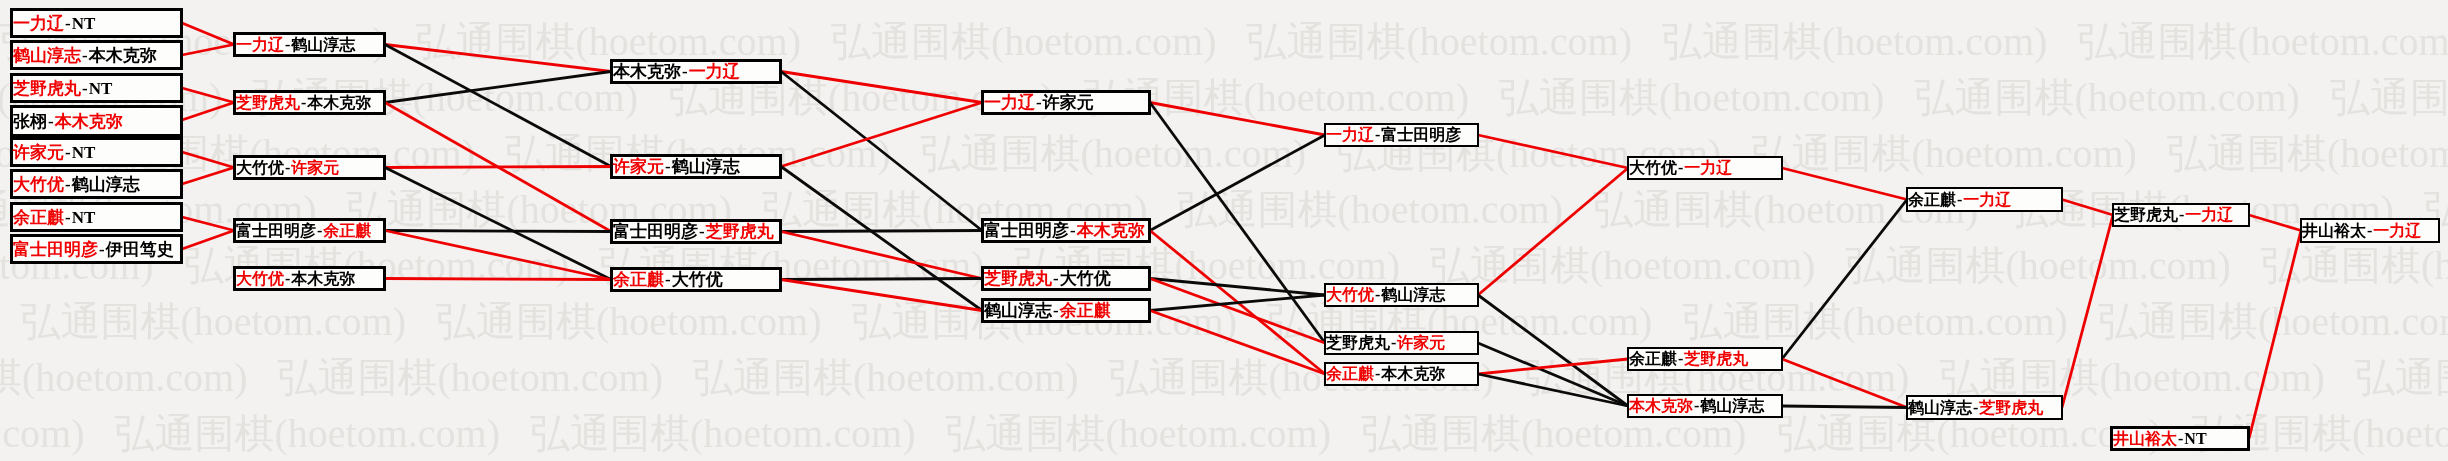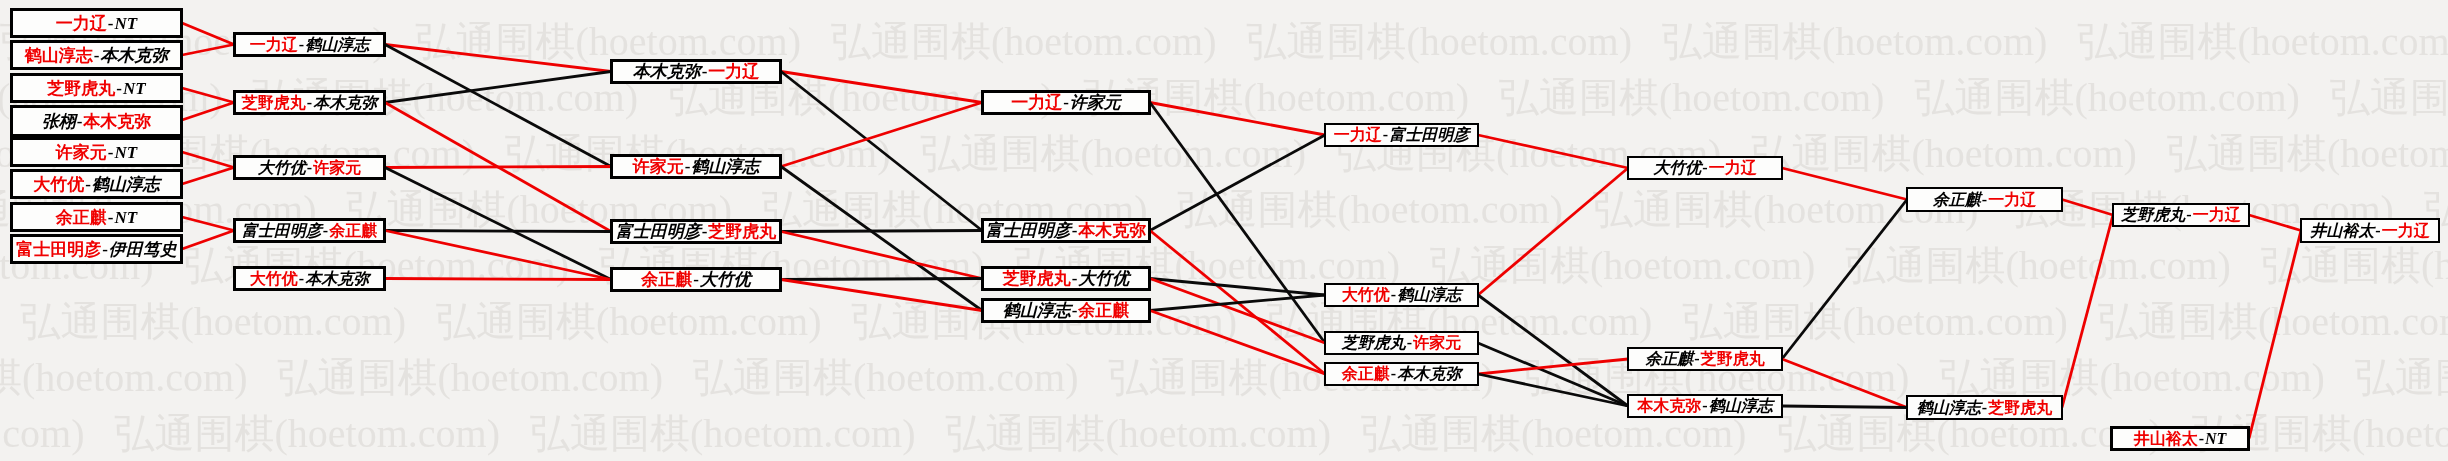--- a/index.html
+++ b/index.html
@@ -2,25 +2,25 @@
 <html><head>
 <meta charset="utf-8">
 <style>
   html,body{margin:0;padding:0;}
   body{font-family:"Liberation Serif","DejaVu Serif",serif;}
   #canvas{position:relative;width:2448px;height:461px;background:#f3f2f0;overflow:hidden;}
   .wm-row{position:absolute;color:#e4e2df;font-size:40px;line-height:40px;white-space:pre;
           font-family:"Liberation Serif","DejaVu Serif",serif;user-select:none;}
   #wires{position:absolute;left:0;top:0;}
   .match{position:absolute;background:#fdfdfc;border:3px solid #000;box-sizing:border-box;
-         display:flex;align-items:center;justify-content:center;white-space:nowrap;
+         display:flex;align-items:center;white-space:nowrap;
          font-weight:bold;font-size:17px;line-height:1;
          font-family:"Liberation Serif","DejaVu Serif",serif;}
   .p-win{color:#f00000;}
-  .p-lose{color:#000;font-style:italic;}
+  .p-lose{color:#000;}
   .dash{color:#000;margin:0 1px;}
 </style>
 </head>
 <body>
 
 <div id="canvas">
   <div id="wm-layer">
       <div class="wm-row" style="top: 22px; left: 0px; color: rgb(228, 226, 223); font-size: 40px;">弘通围棋(hoetom.com)   弘通围棋(hoetom.com)   弘通围棋(hoetom.com)   弘通围棋(hoetom.com)   弘通围棋(hoetom.com)   弘通围棋(hoetom.com)   弘通围棋(hoetom.com)   弘通围棋(hoetom.com)   </div>
       <div class="wm-row" style="top: 78px; left: -163px; color: rgb(228, 226, 223); font-size: 40px;">弘通围棋(hoetom.com)   弘通围棋(hoetom.com)   弘通围棋(hoetom.com)   弘通围棋(hoetom.com)   弘通围棋(hoetom.com)   弘通围棋(hoetom.com)   弘通围棋(hoetom.com)   弘通围棋(hoetom.com)   </div>
       <div class="wm-row" style="top: 134px; left: -326px; color: rgb(228, 226, 223); font-size: 40px;">弘通围棋(hoetom.com)   弘通围棋(hoetom.com)   弘通围棋(hoetom.com)   弘通围棋(hoetom.com)   弘通围棋(hoetom.com)   弘通围棋(hoetom.com)   弘通围棋(hoetom.com)   弘通围棋(hoetom.com)   </div>

